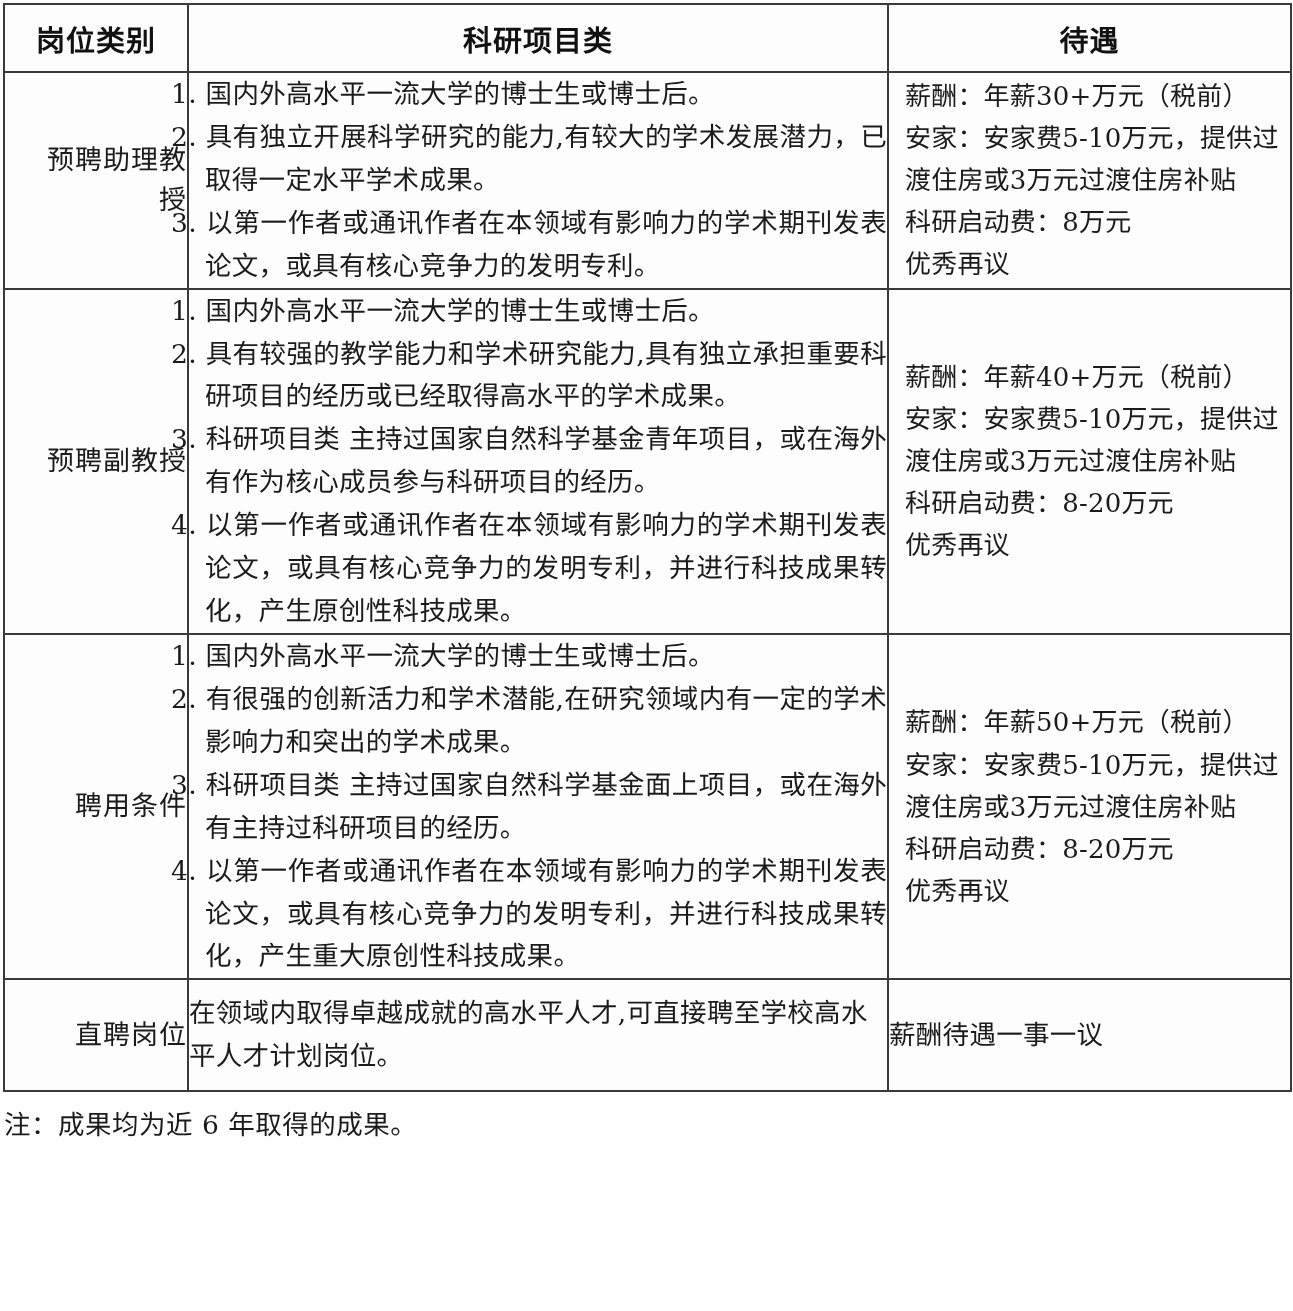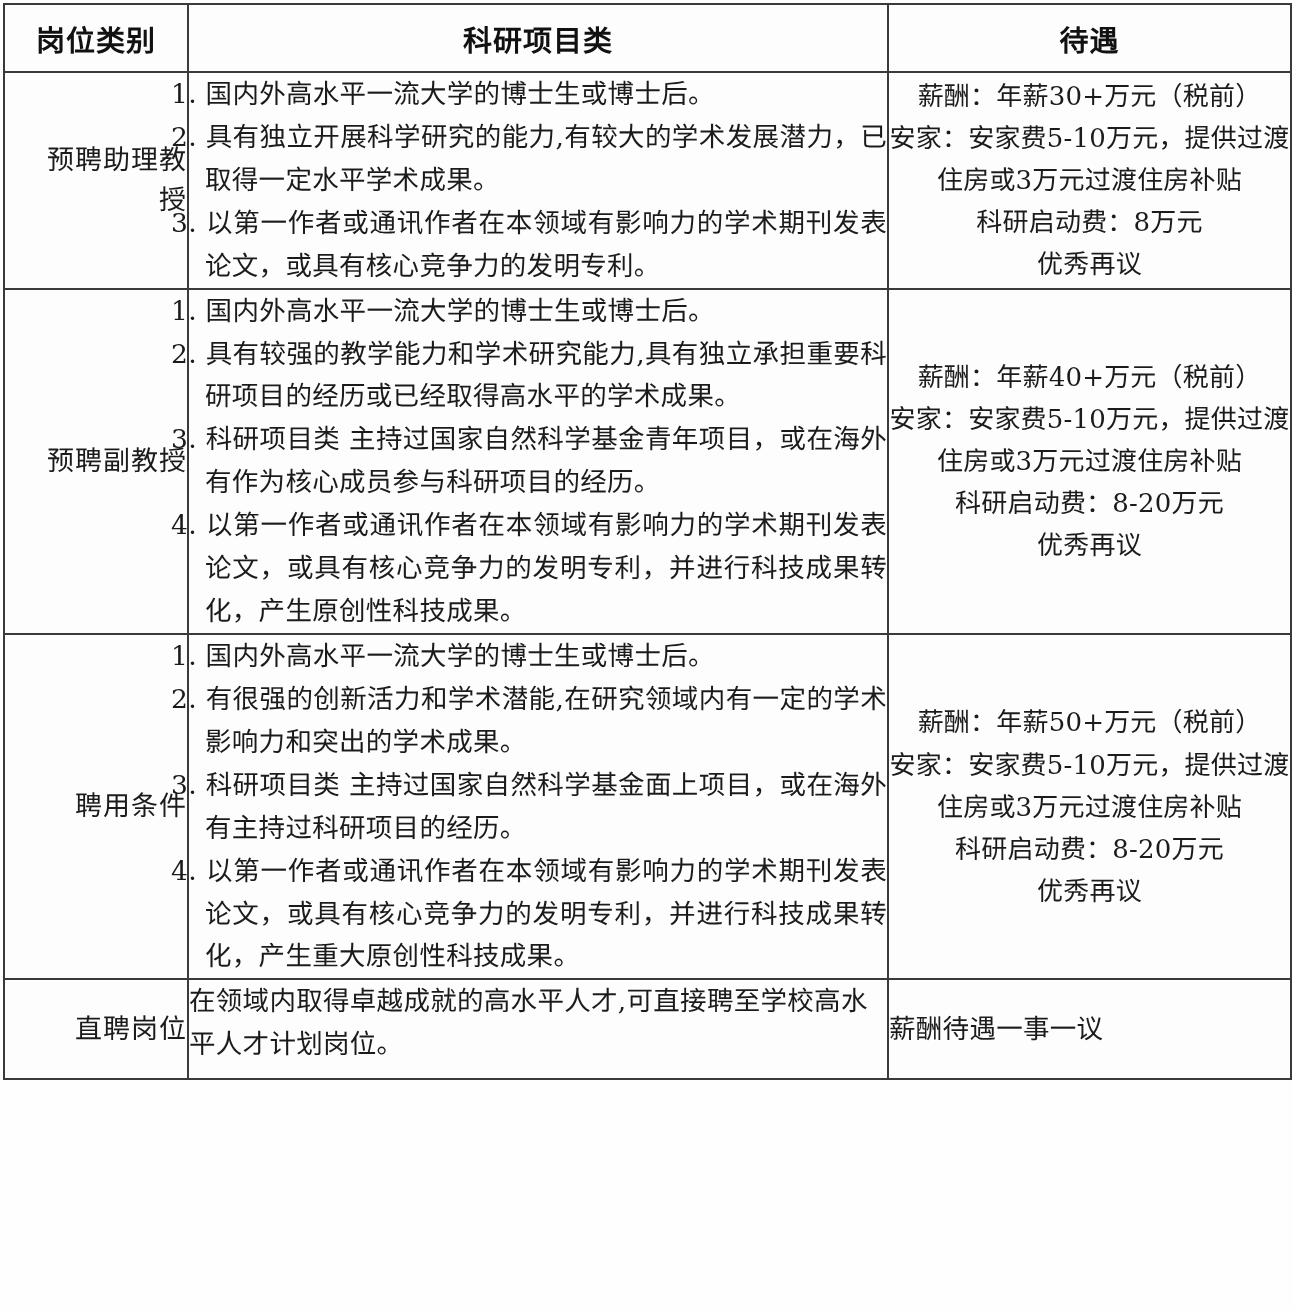--- a/index.html
+++ b/index.html
@@ -95,26 +95,27 @@
   .treat-list {
     margin: 0;
     padding: 0;
     list-style: none;
   }
   .treat-list li {
     font-size: 26px;
     line-height: 1.62;
     letter-spacing: 0.2px;
     color: #1b1b1b;
-    text-align: center;
-    margin: 0;
-  }
-
-  
-  .row-direct .cond-cell { padding-bottom: 12px; }
+    text-align: left;
+    margin: 0;
+    padding-left: 16px;
+  }
+
+  
+  .row-direct .cond-cell { padding-top: 12px; padding-bottom: 12px; }
   .row-direct .treat-cell { padding-top: 12px; padding-bottom: 12px; }
   .plain-text {
     font-size: 26.5px;
     line-height: 1.62;
     letter-spacing: 0.3px;
     color: #1b1b1b;
     margin: 0;
   }
 
   .footnote {
@@ -219,14 +220,15 @@
           <p class="plain-text">在领域内取得卓越成就的高水平人才,可直接聘至学校高水平人才计划岗位。</p>
         </td>
         <td class="treat-cell">
           <p class="plain-text">薪酬待遇一事一议</p>
         </td>
       </tr>
 
     </tbody>
   </table>
 
+  <div class="footnote">注：成果均为近 6 年取得的成果。</div>
 
 </div>
 
 </body></html>

